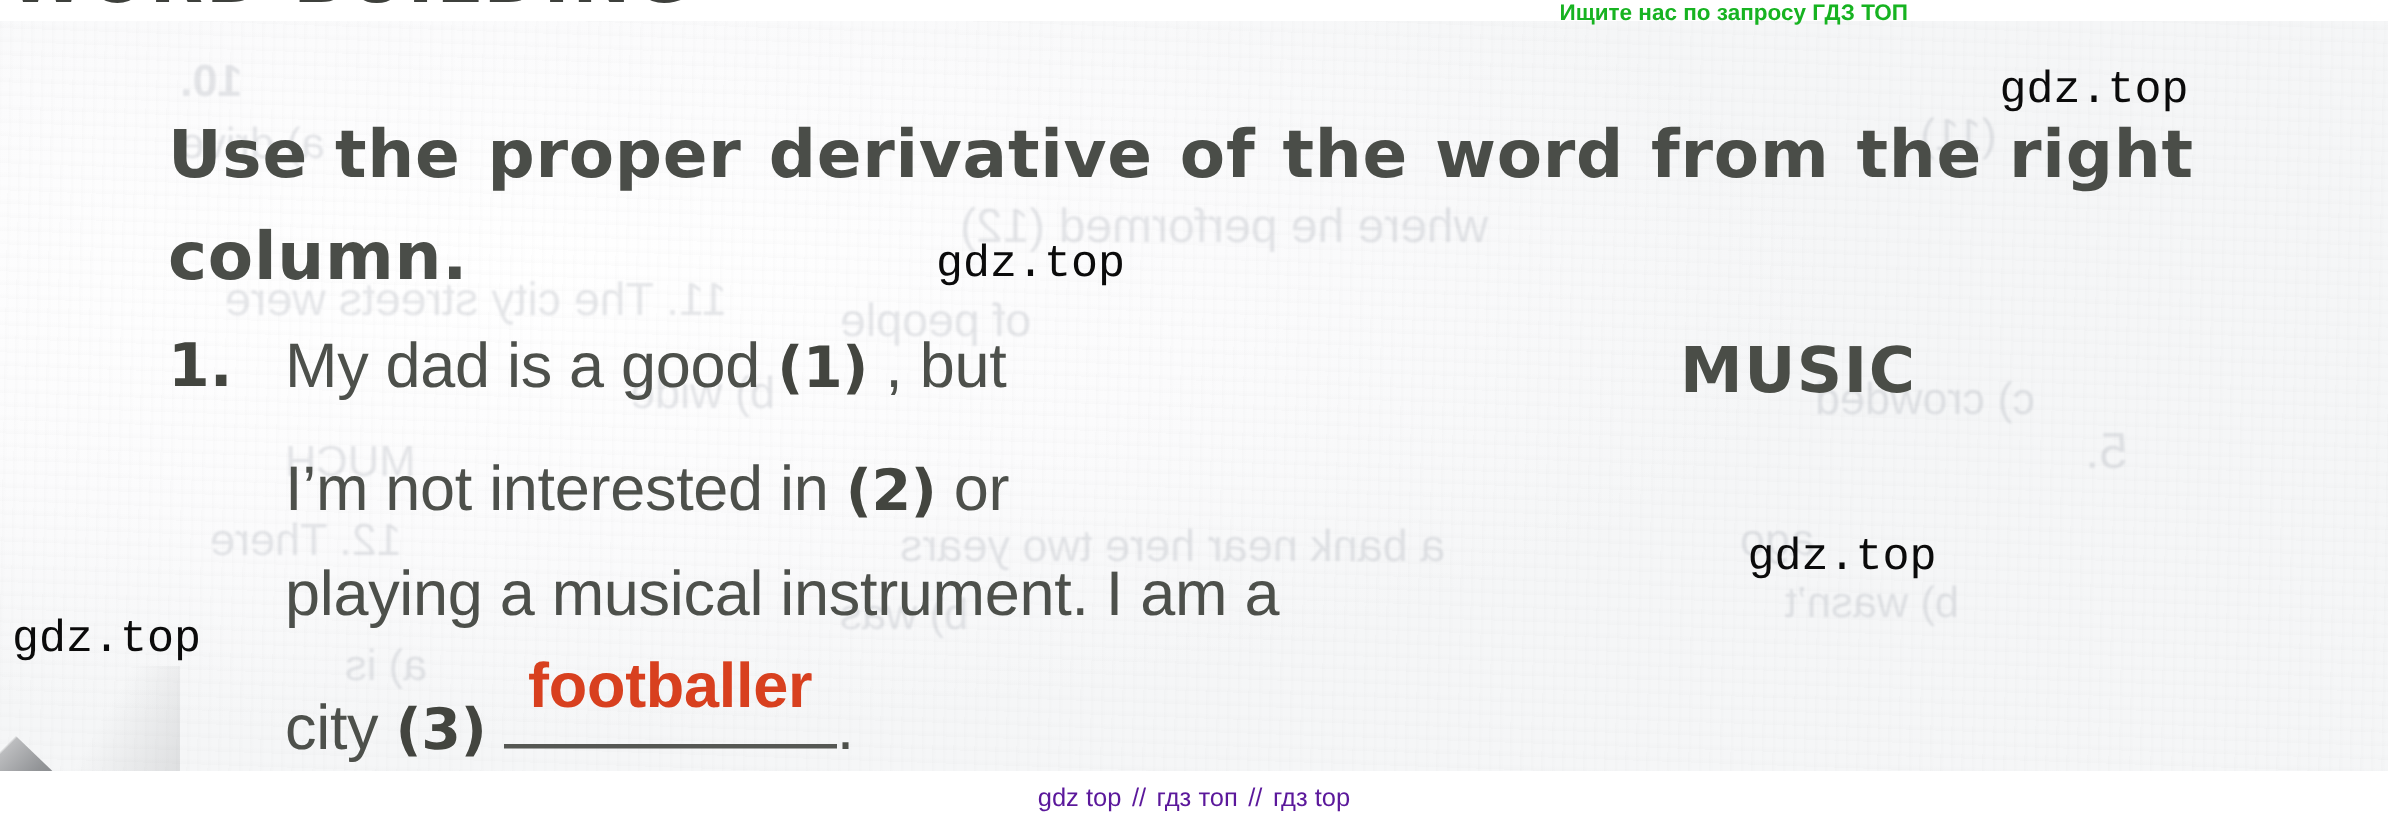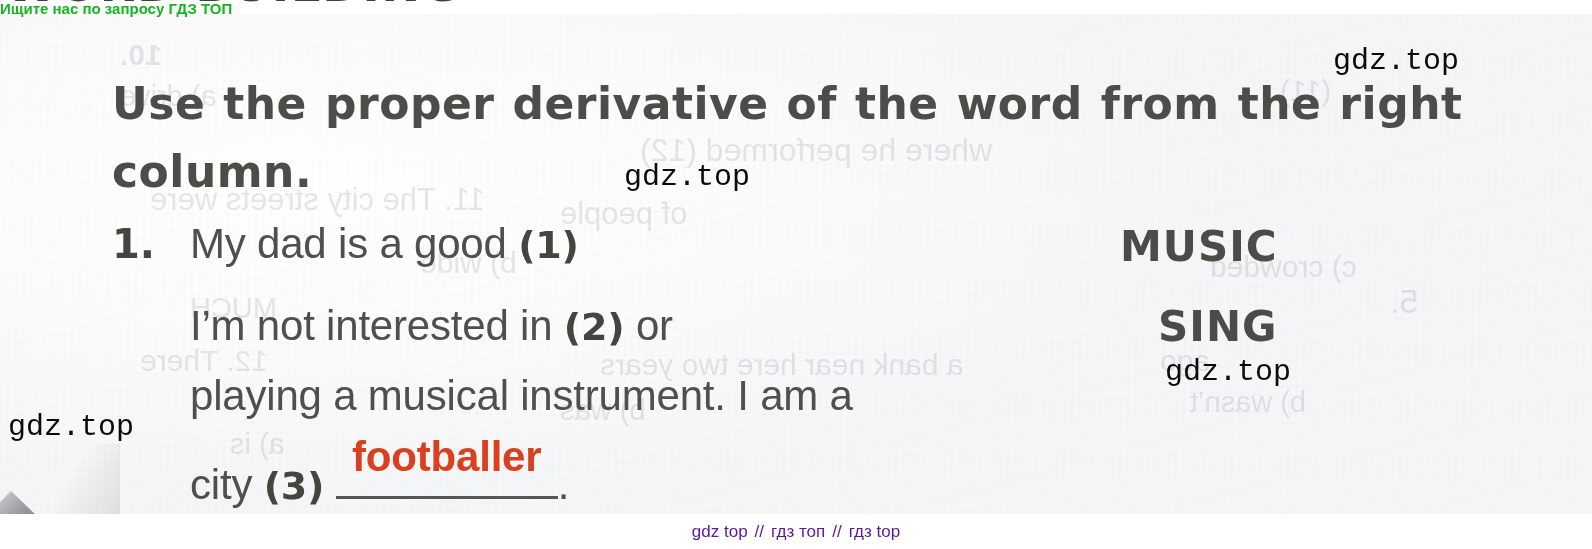--- a/index.html
+++ b/index.html
@@ -205,21 +205,21 @@
   .wm-topright { left: 1333px; top: 30px; }
   .wm-mid      { left: 624px;  top: 146px; }
   .wm-sing     { left: 1165px; top: 341px; }
   .wm-left     { left: 8px;    top: 396px; }
 
   .banner-top {
     position: absolute;
     left: 0;
     top: 0;
     width: 1272px;
-    text-align: left;
+    text-align: right;
     font-family: "Liberation Sans", sans-serif;
     font-size: 15px;
     font-weight: bold;
     color: #17b321;
     line-height: 16px;
     padding-top: 1px;
   }
 
   .banner-bottom {
     position: absolute;
@@ -261,41 +261,40 @@
 
     <div class="instruction">
       <span class="w">Use</span><span class="w">the</span><span class="w">proper</span><span class="w">derivative</span><span class="w">of</span><span class="w">the</span><span class="w">word</span><span class="w">from</span><span class="w">the</span><span class="w">right</span><span class="w">column.</span>
     </div>
 
     <div class="q-number">1.</div>
 
     <div class="sentence-line line1">
       <span>My dad is a good</span>
       <span class="marker">(1)</span>
-      
+      <span>, but</span>
     </div>
 
     <div class="sentence-line line2">
       <span>I’m not interested in</span>
       <span class="marker">(2)</span>
       <span>or</span>
     </div>
 
     <div class="sentence-line line3">playing a musical instrument. I am a</div>
 
     <div class="sentence-line line4">
       <span>city</span>
       <span class="marker">(3)</span>
       <span class="slot slot-3">
         <span class="answer answer-3">footballer</span>
       </span><span>.</span>
     </div>
 
     <div class="keyword kw-music">MUSIC</div>
-    <div class="keyword kw-sing">SING</div>
 
     <div class="watermark wm-topright">gdz.top</div>
     <div class="watermark wm-mid">gdz.top</div>
     <div class="watermark wm-sing">gdz.top</div>
     <div class="watermark wm-left">gdz.top</div>
 
     <div class="page-edge-shade"></div>
     <div class="page-corner"></div>
   </div>
 

